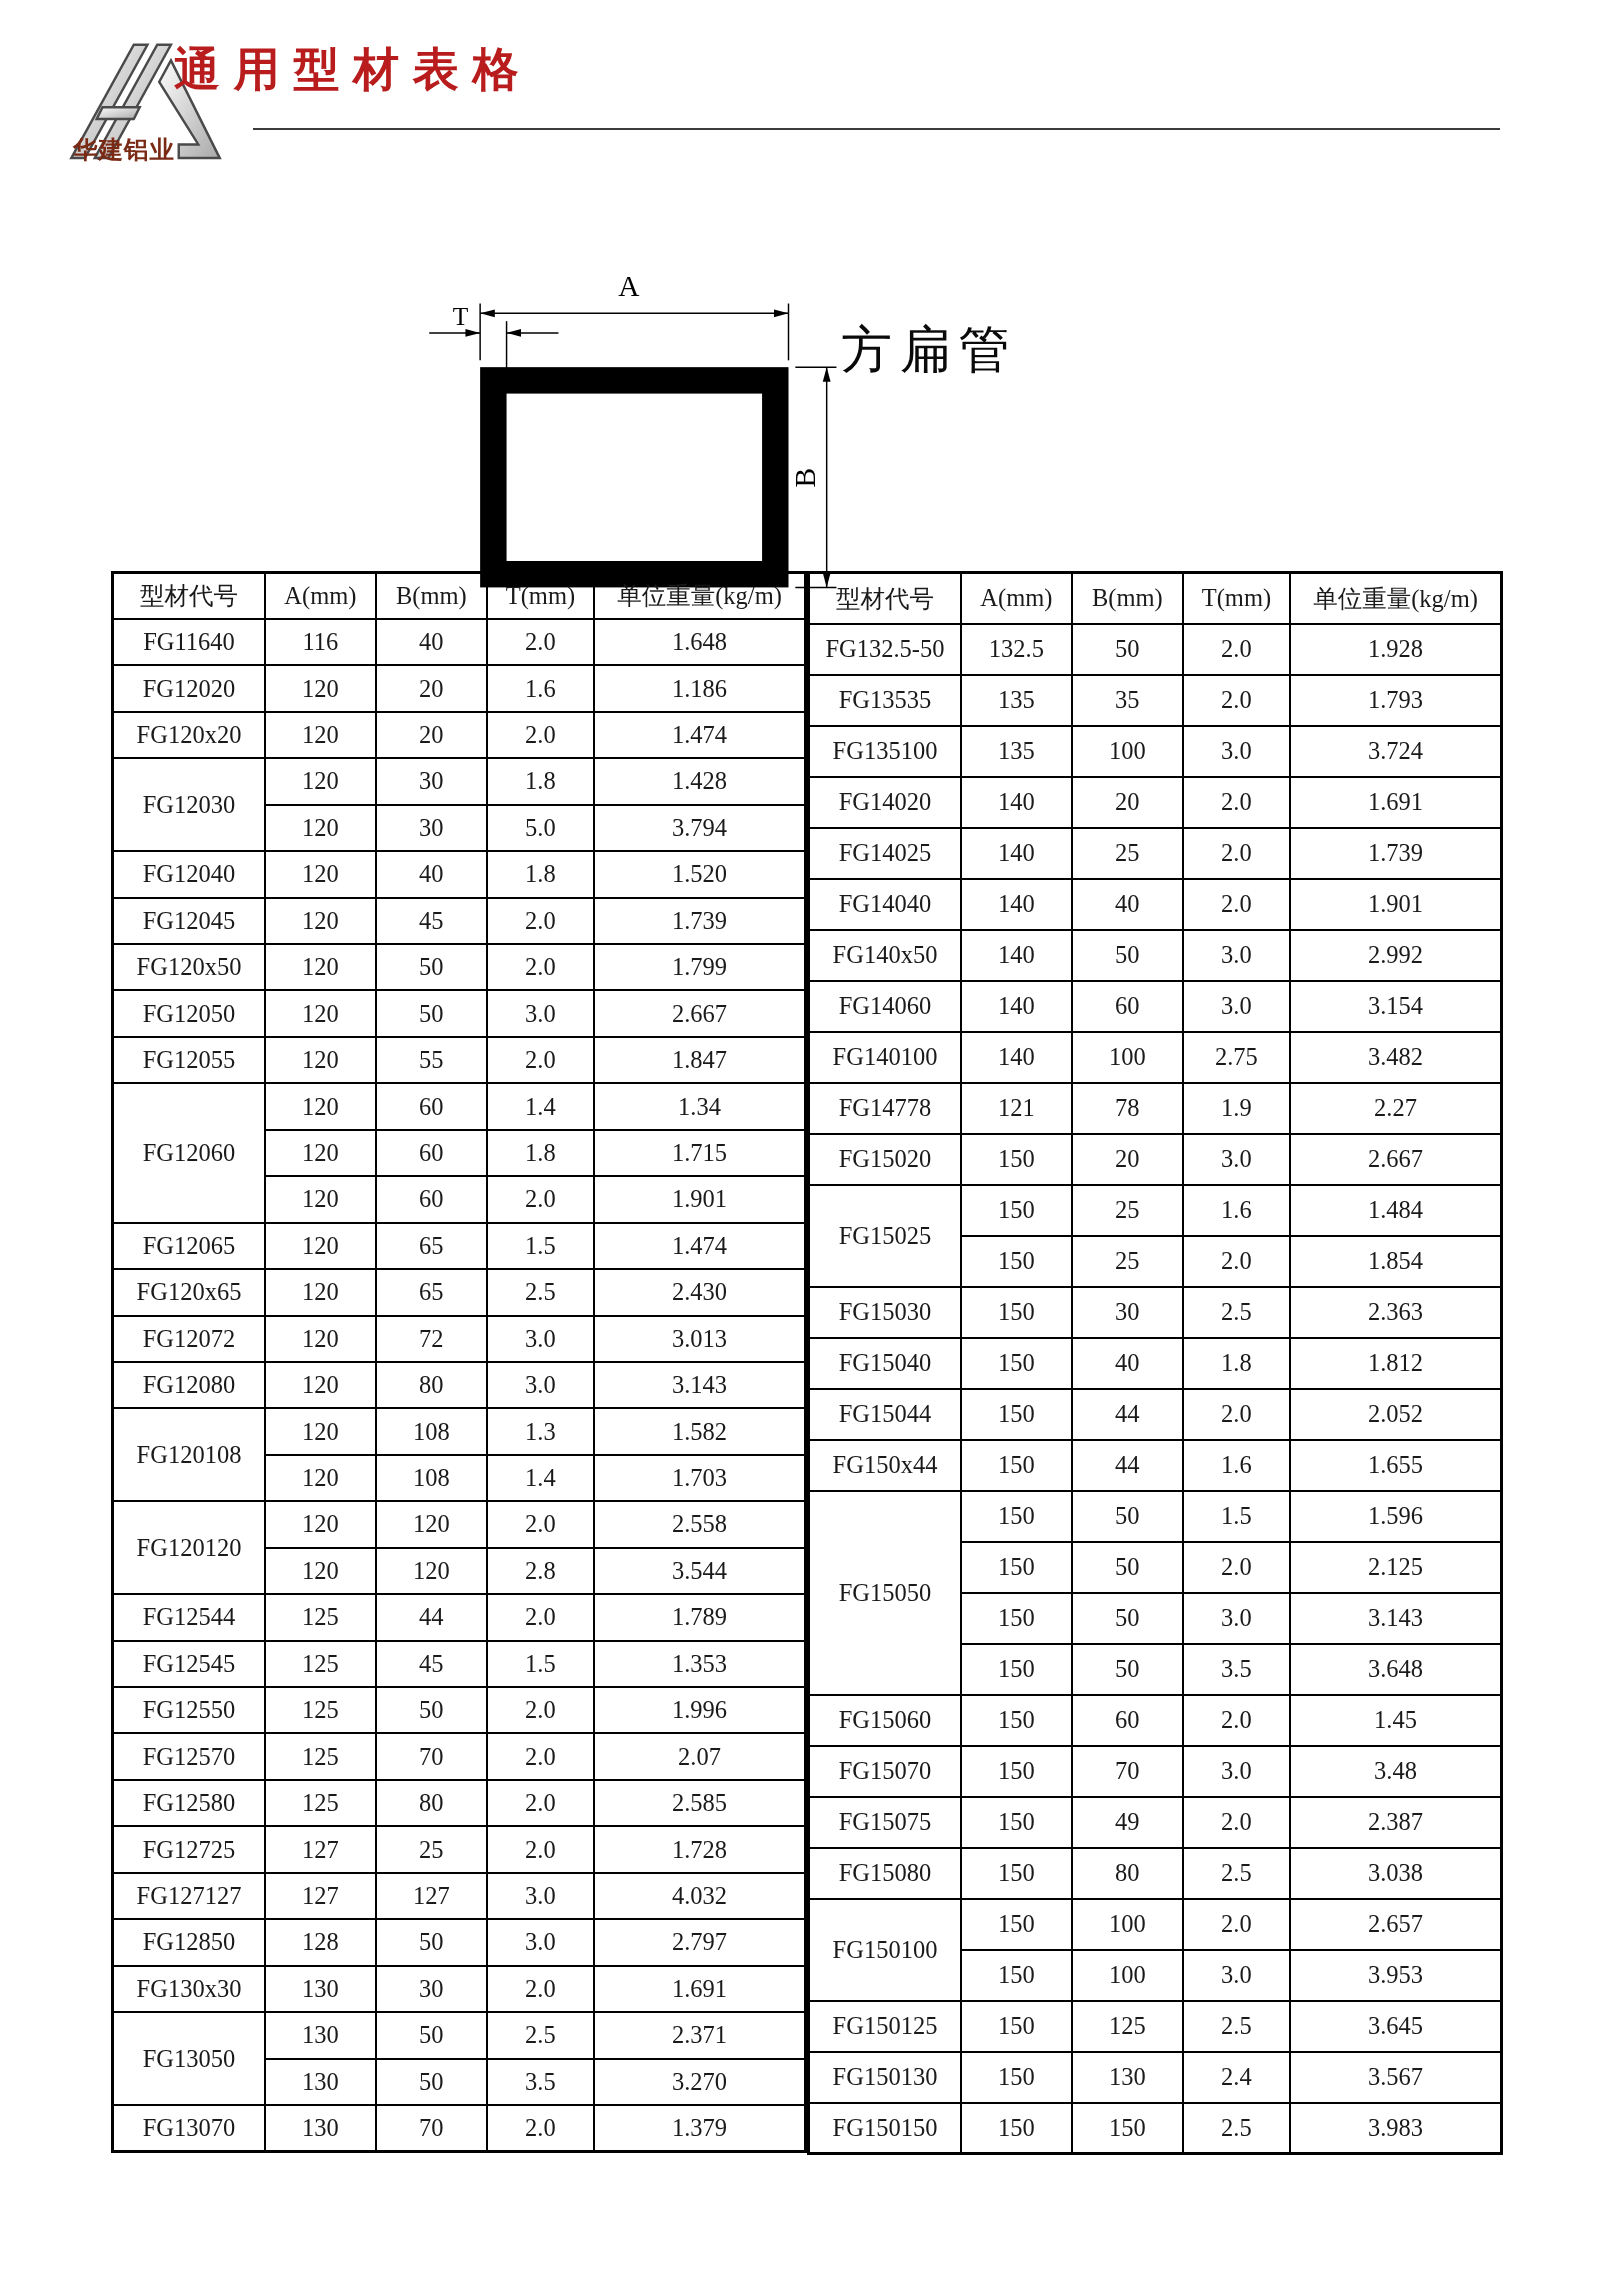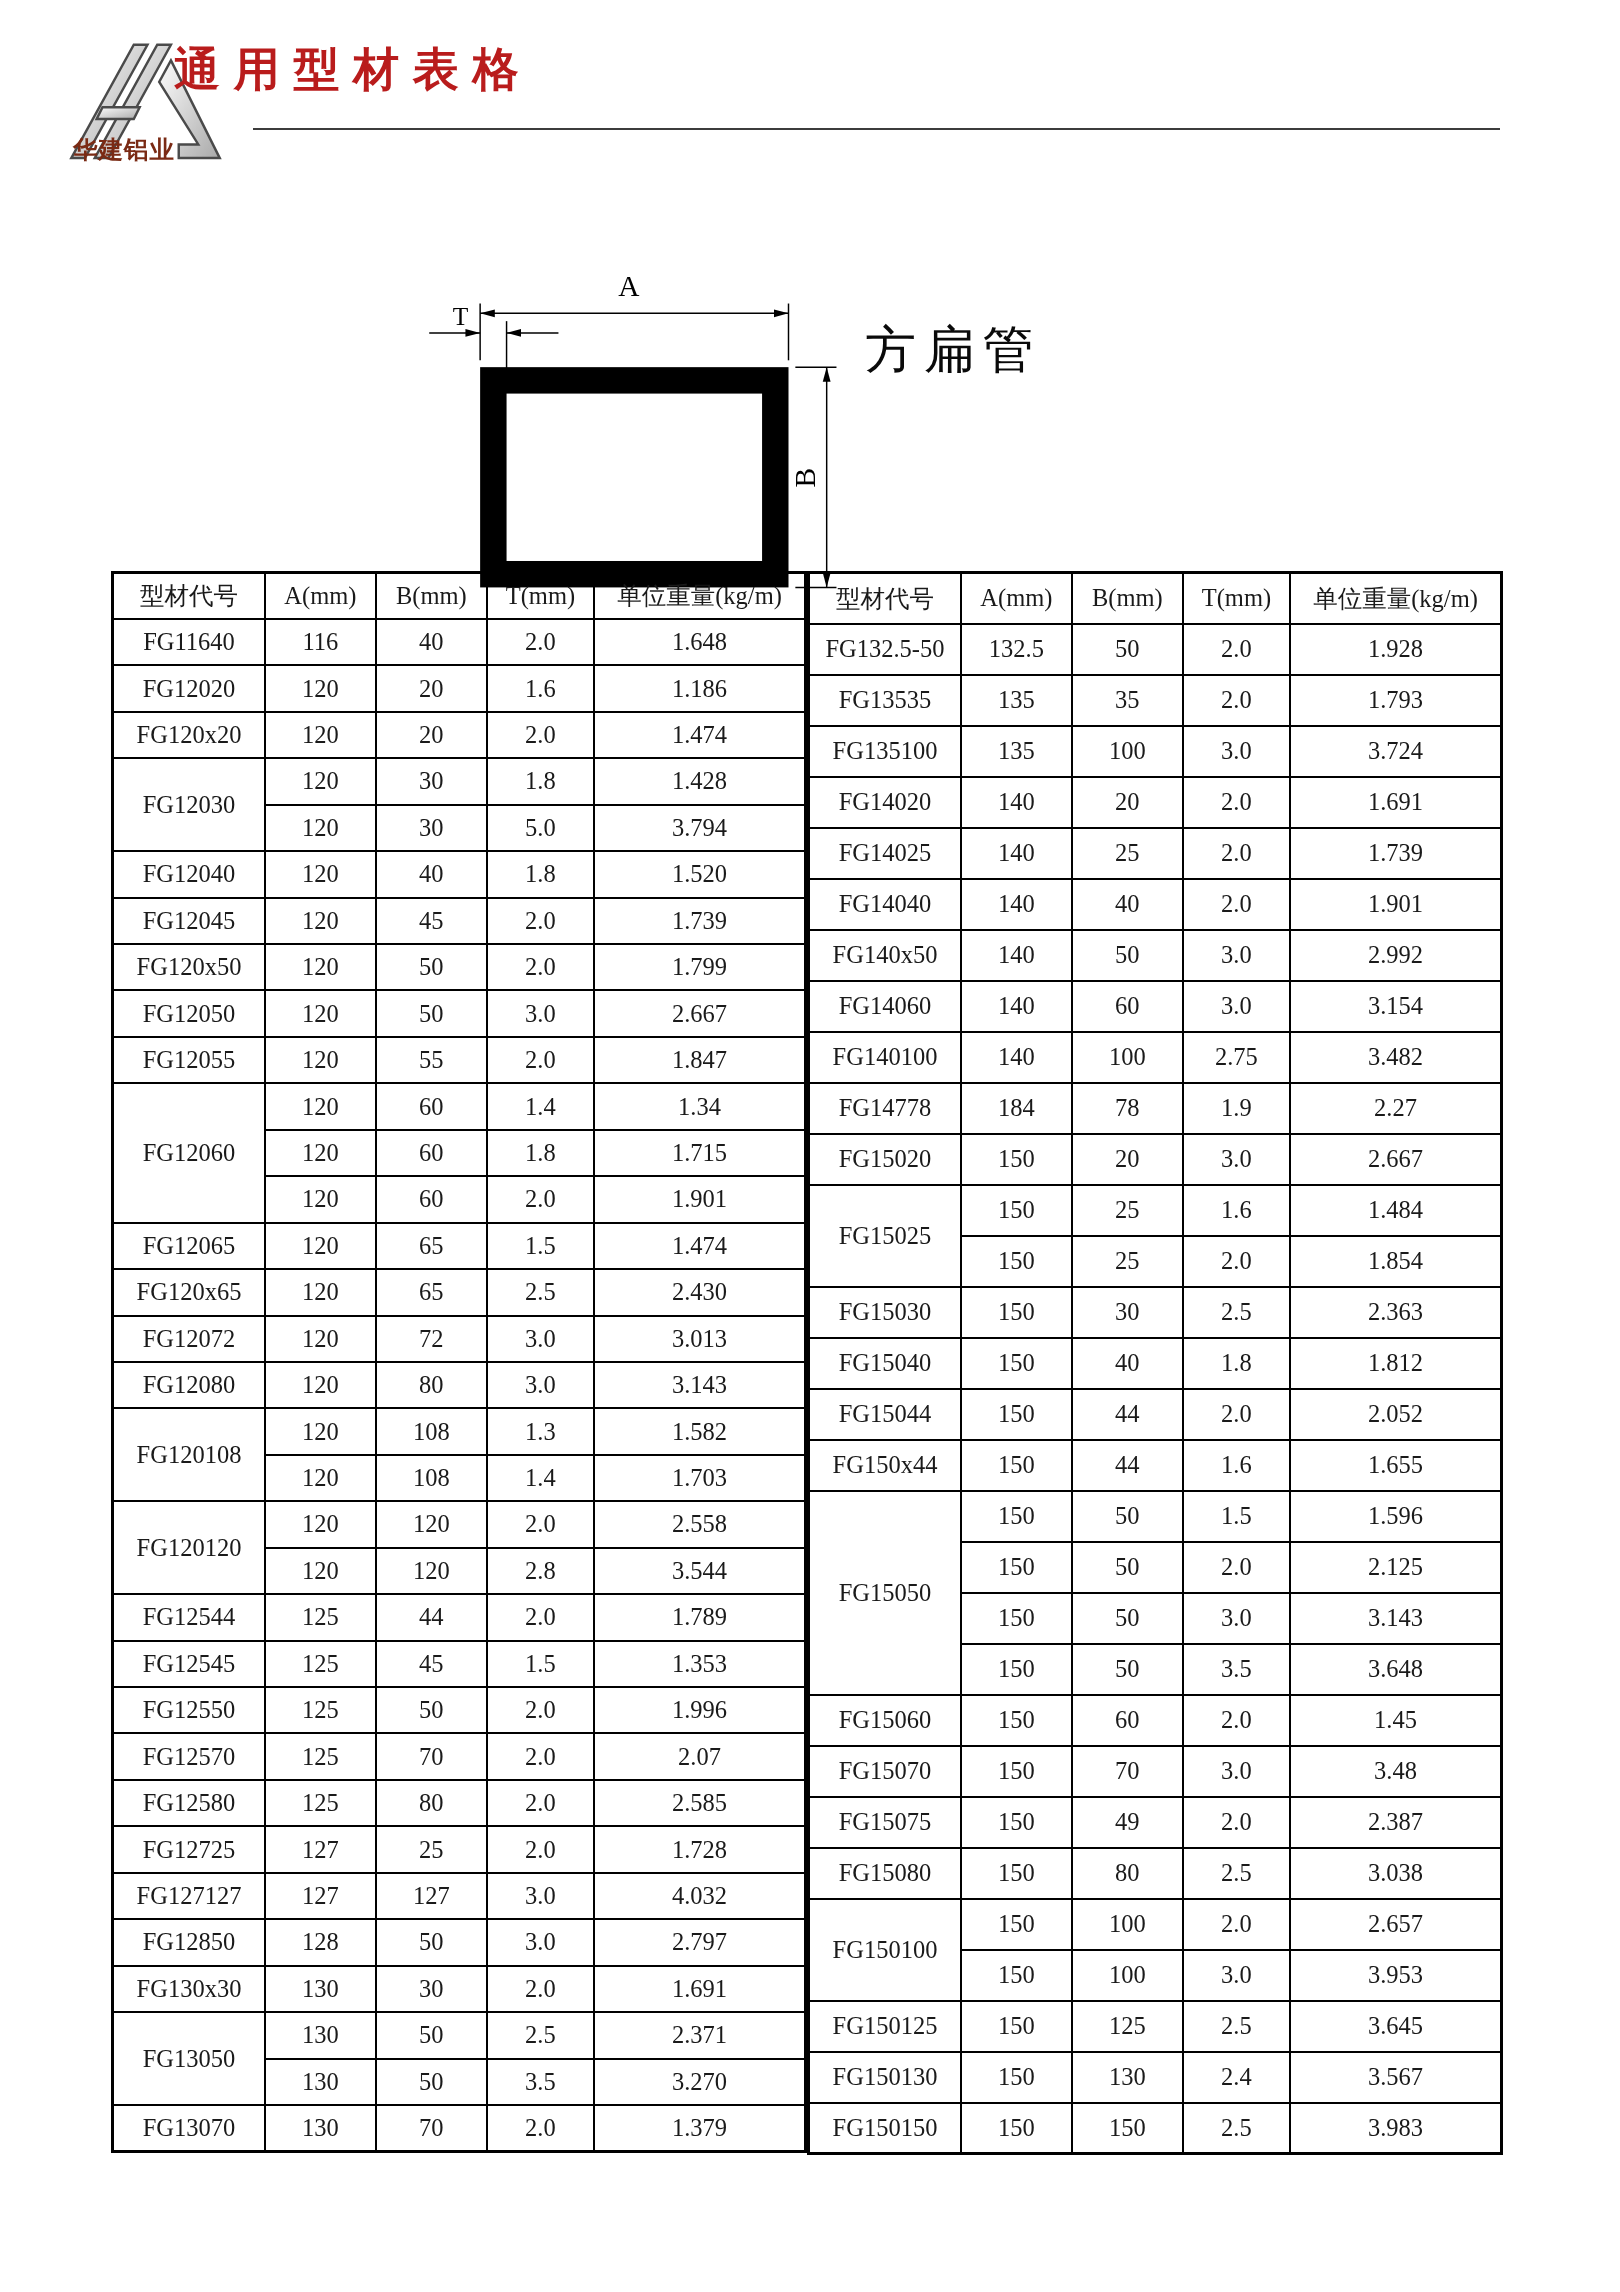--- a/index.html
+++ b/index.html
@@ -9,21 +9,21 @@
   .logo-wrap{position:absolute;left:69px;top:35px;width:155px;height:127px;}
   .logo-text{position:absolute;left:73px;top:133px;width:147px;text-align:left;
              font-size:24.5px;font-weight:bold;color:#7a2a14;letter-spacing:1px;
              font-family:"Liberation Serif", serif;}
   .page-title{position:absolute;left:174px;top:39px;font-size:46px;font-weight:bold;
               letter-spacing:13.7px;font-family:"DejaVu Serif", serif;color:#b91c1c;}
   .header-rule{position:absolute;left:253px;top:128px;width:1247px;height:2px;background:#3c3c3c;}
   
   .diagram-svg{position:absolute;left:372px;top:235px;width:647px;height:372px;}
   .product-label{position:absolute;left:841px;top:316px;font-size:51px;letter-spacing:7.8px;
-                 font-family:"Liberation Serif", serif;color:#0a0a0a;margin-left:24px;}
+                 font-family:"Liberation Serif", serif;color:#0a0a0a;}
   
   .tables{position:absolute;left:111px;top:571px;width:1560px;height:1582px;display:flex;}
   table.spec{border-collapse:collapse;width:696px;height:1582px;table-layout:fixed;
              border:3.9px solid #000;}
   table.spec th, table.spec td{border:2px solid #000;text-align:center;vertical-align:middle;
              font-family:"Liberation Serif", serif;font-size:24.5px;font-weight:normal;
              padding:0;color:#1a1a1a;overflow:hidden;}
   table.spec th{font-size:24.5px;}
   .tbl-left tr{height:46px;}
   .tbl-right tr{height:51px;}
@@ -403,21 +403,21 @@
           </tr>
           <tr>
             <td rowspan="1">FG140100</td>
             <td>140</td>
             <td>100</td>
             <td>2.75</td>
             <td>3.482</td>
           </tr>
           <tr>
             <td rowspan="1">FG14778</td>
-            <td>184</td>
+            <td>121</td>
             <td>78</td>
             <td>1.9</td>
             <td>2.27</td>
           </tr>
           <tr>
             <td rowspan="1">FG15020</td>
             <td>150</td>
             <td>20</td>
             <td>3.0</td>
             <td>2.667</td>

